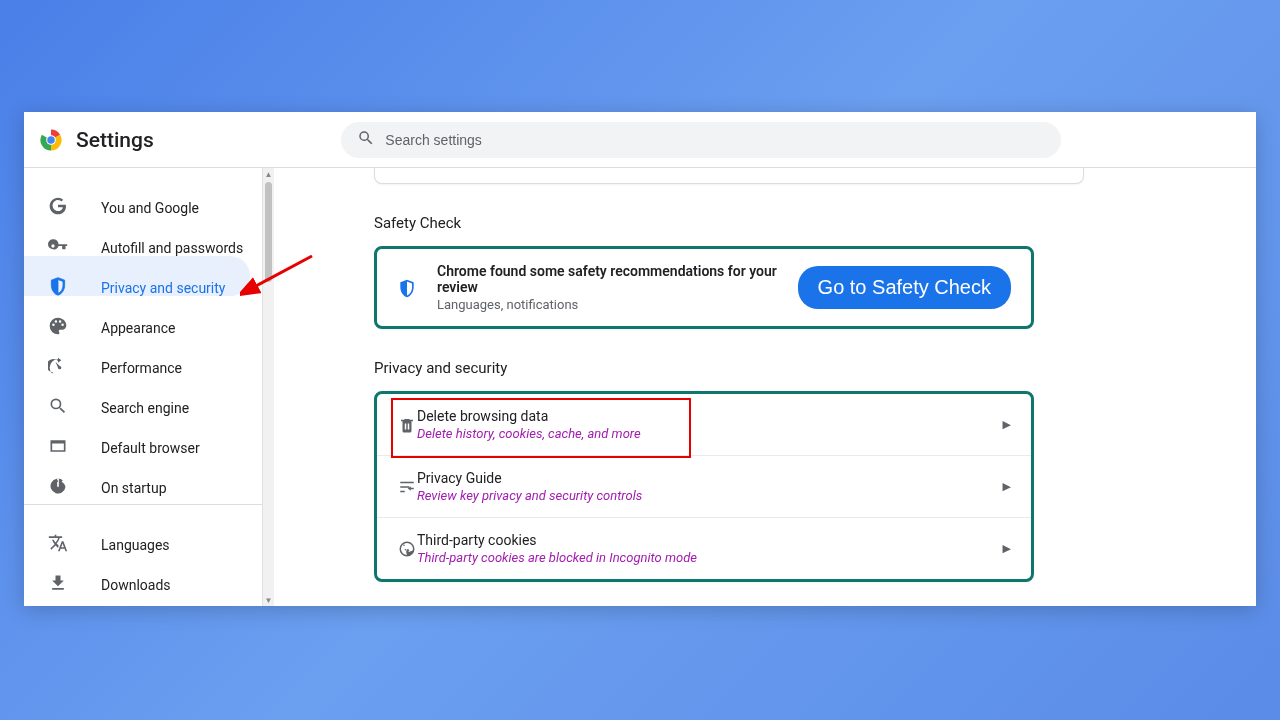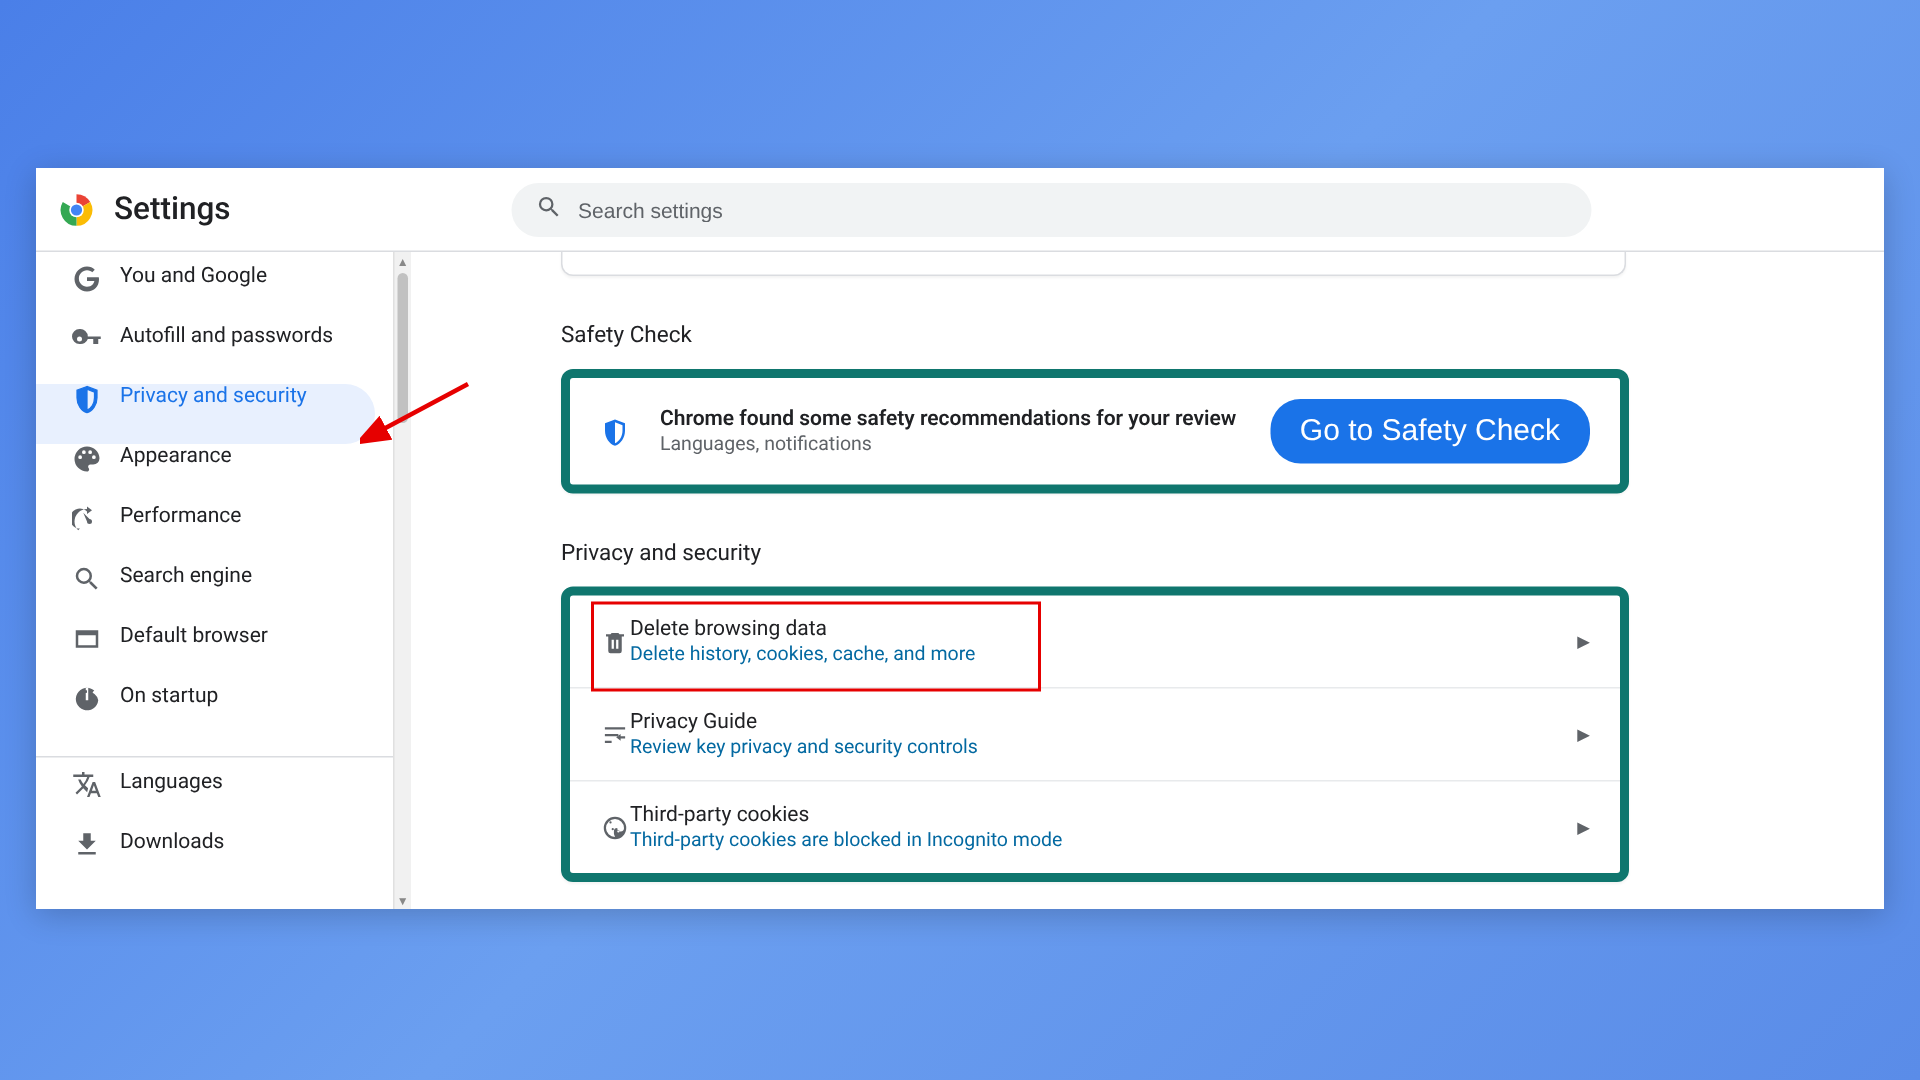--- a/index.html
+++ b/index.html
@@ -63,23 +63,23 @@
   .scroll-up { top: 0; }
   .scroll-down { bottom: 0; }
   .scroll-thumb {
     position: absolute; left: 2px; right: 2px;
     top: 14px; height: 100px;
     background: #c1c1c1; border-radius: 4px;
   }
   .nav-item {
     height: 40px;
     display: flex;
-    align-items: flex-start;
+    align-items: flex-end;
     padding-left: 24px;
-    gap: 12px;
+    gap: 33px;
     cursor: pointer;
     border-radius: 0 20px 20px 0;
     margin-right: 12px;
     font-size: 14px;
     color: #202124;
   }
   .nav-item.active {
     background: #e8f0fe;
     color: #1a73e8;
   }
@@ -100,22 +100,22 @@
     border-radius: 0 0 8px 8px;
     background: #fff;
     box-shadow: 0 1px 2px rgba(0,0,0,0.05);
   }
   .section-title {
     font-size: 15px; color: #202124;
     margin-top: 30px; margin-bottom: 14px;
     width: 710px;
   }
   .card {
-    width: 712px;
-    border: 6px solid #0f766e;
+    width: 660px;
+    border: 3px solid #0f766e;
     border-radius: 8px;
     background: #fff;
     box-shadow: 0 1px 2px rgba(0,0,0,0.05);
   }
   .safety-row {
     display: flex; align-items: center;
     padding: 14px 20px;
     gap: 20px;
   }
   .safety-shield { width: 20px; height: 20px; flex-shrink: 0; }
@@ -134,21 +134,21 @@
     padding: 14px 20px;
     border-top: 1px solid #e8eaec;
     cursor: pointer;
     position: relative;
   }
   .list-row:first-child { border-top: none; }
   .row-icon { width: 20px; height: 20px; flex-shrink: 0; display: flex; align-items: center; justify-content: center; }
   .row-icon svg { width: 18px; height: 18px; fill: #5f6368; }
   .row-text { flex: 1; }
   .row-title { font-size: 14px; color: #202124; }
-  .row-sub { font-size: 13px; color: #0369a1; margin-top: 2px; }
+  .row-sub { font-size: 13px; color: #a21caf; margin-top: 2px; font-style: italic; }
   .chevron { font-size: 11px; color: #5f6368; }
   .highlight-box {
     position: absolute;
     border: 2px solid #e60000;
     pointer-events: none;
     z-index: 10;
   }
   .arrow-annot {
     position: absolute;
     z-index: 20;

